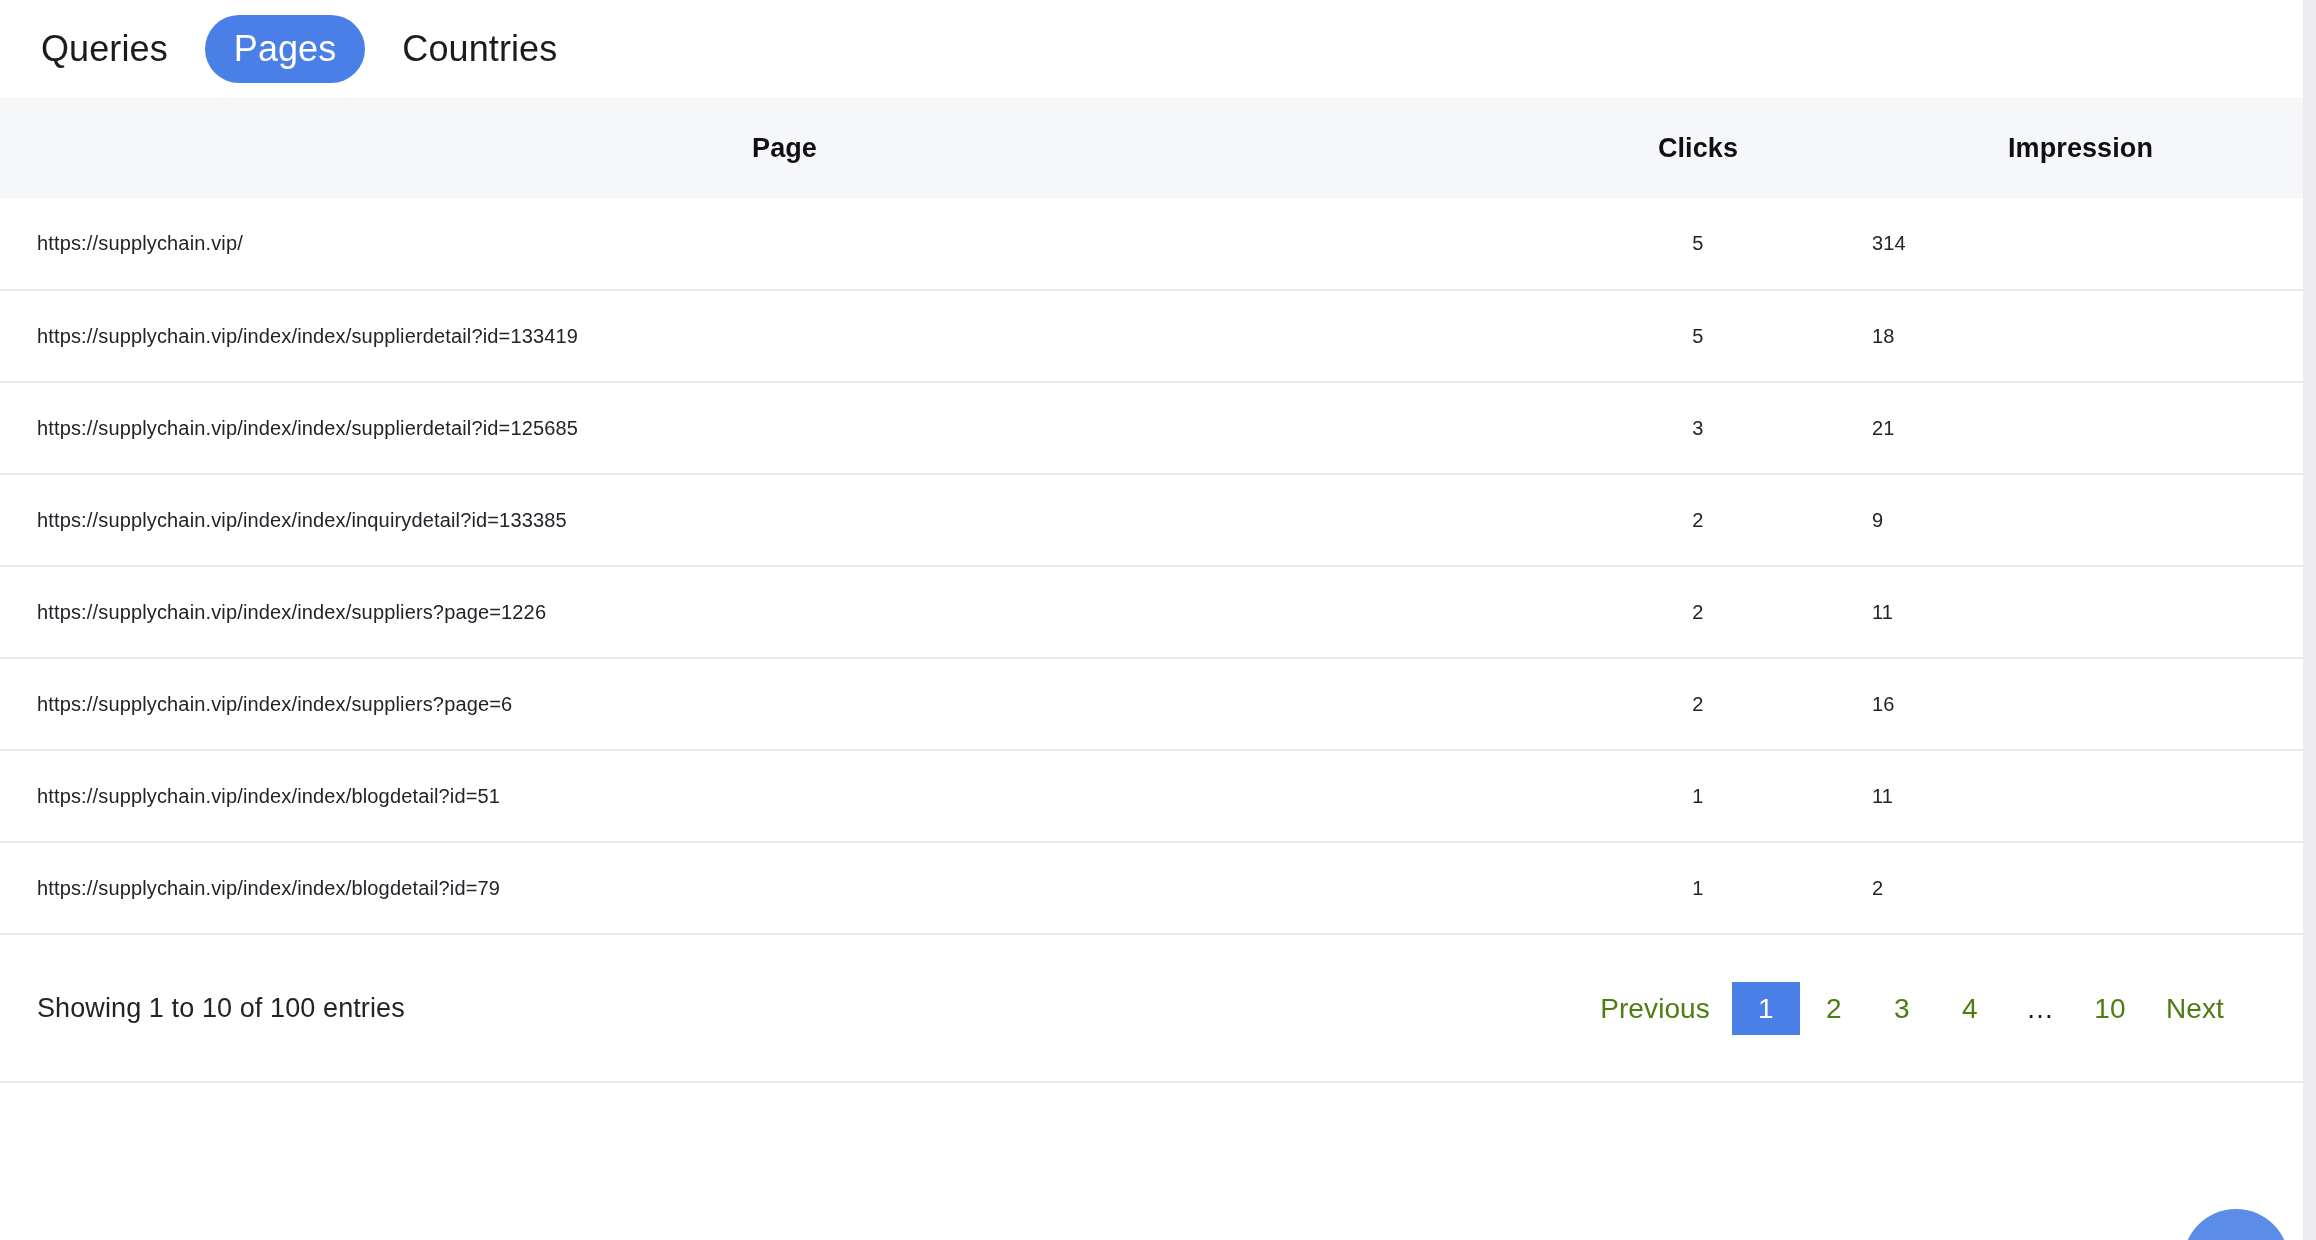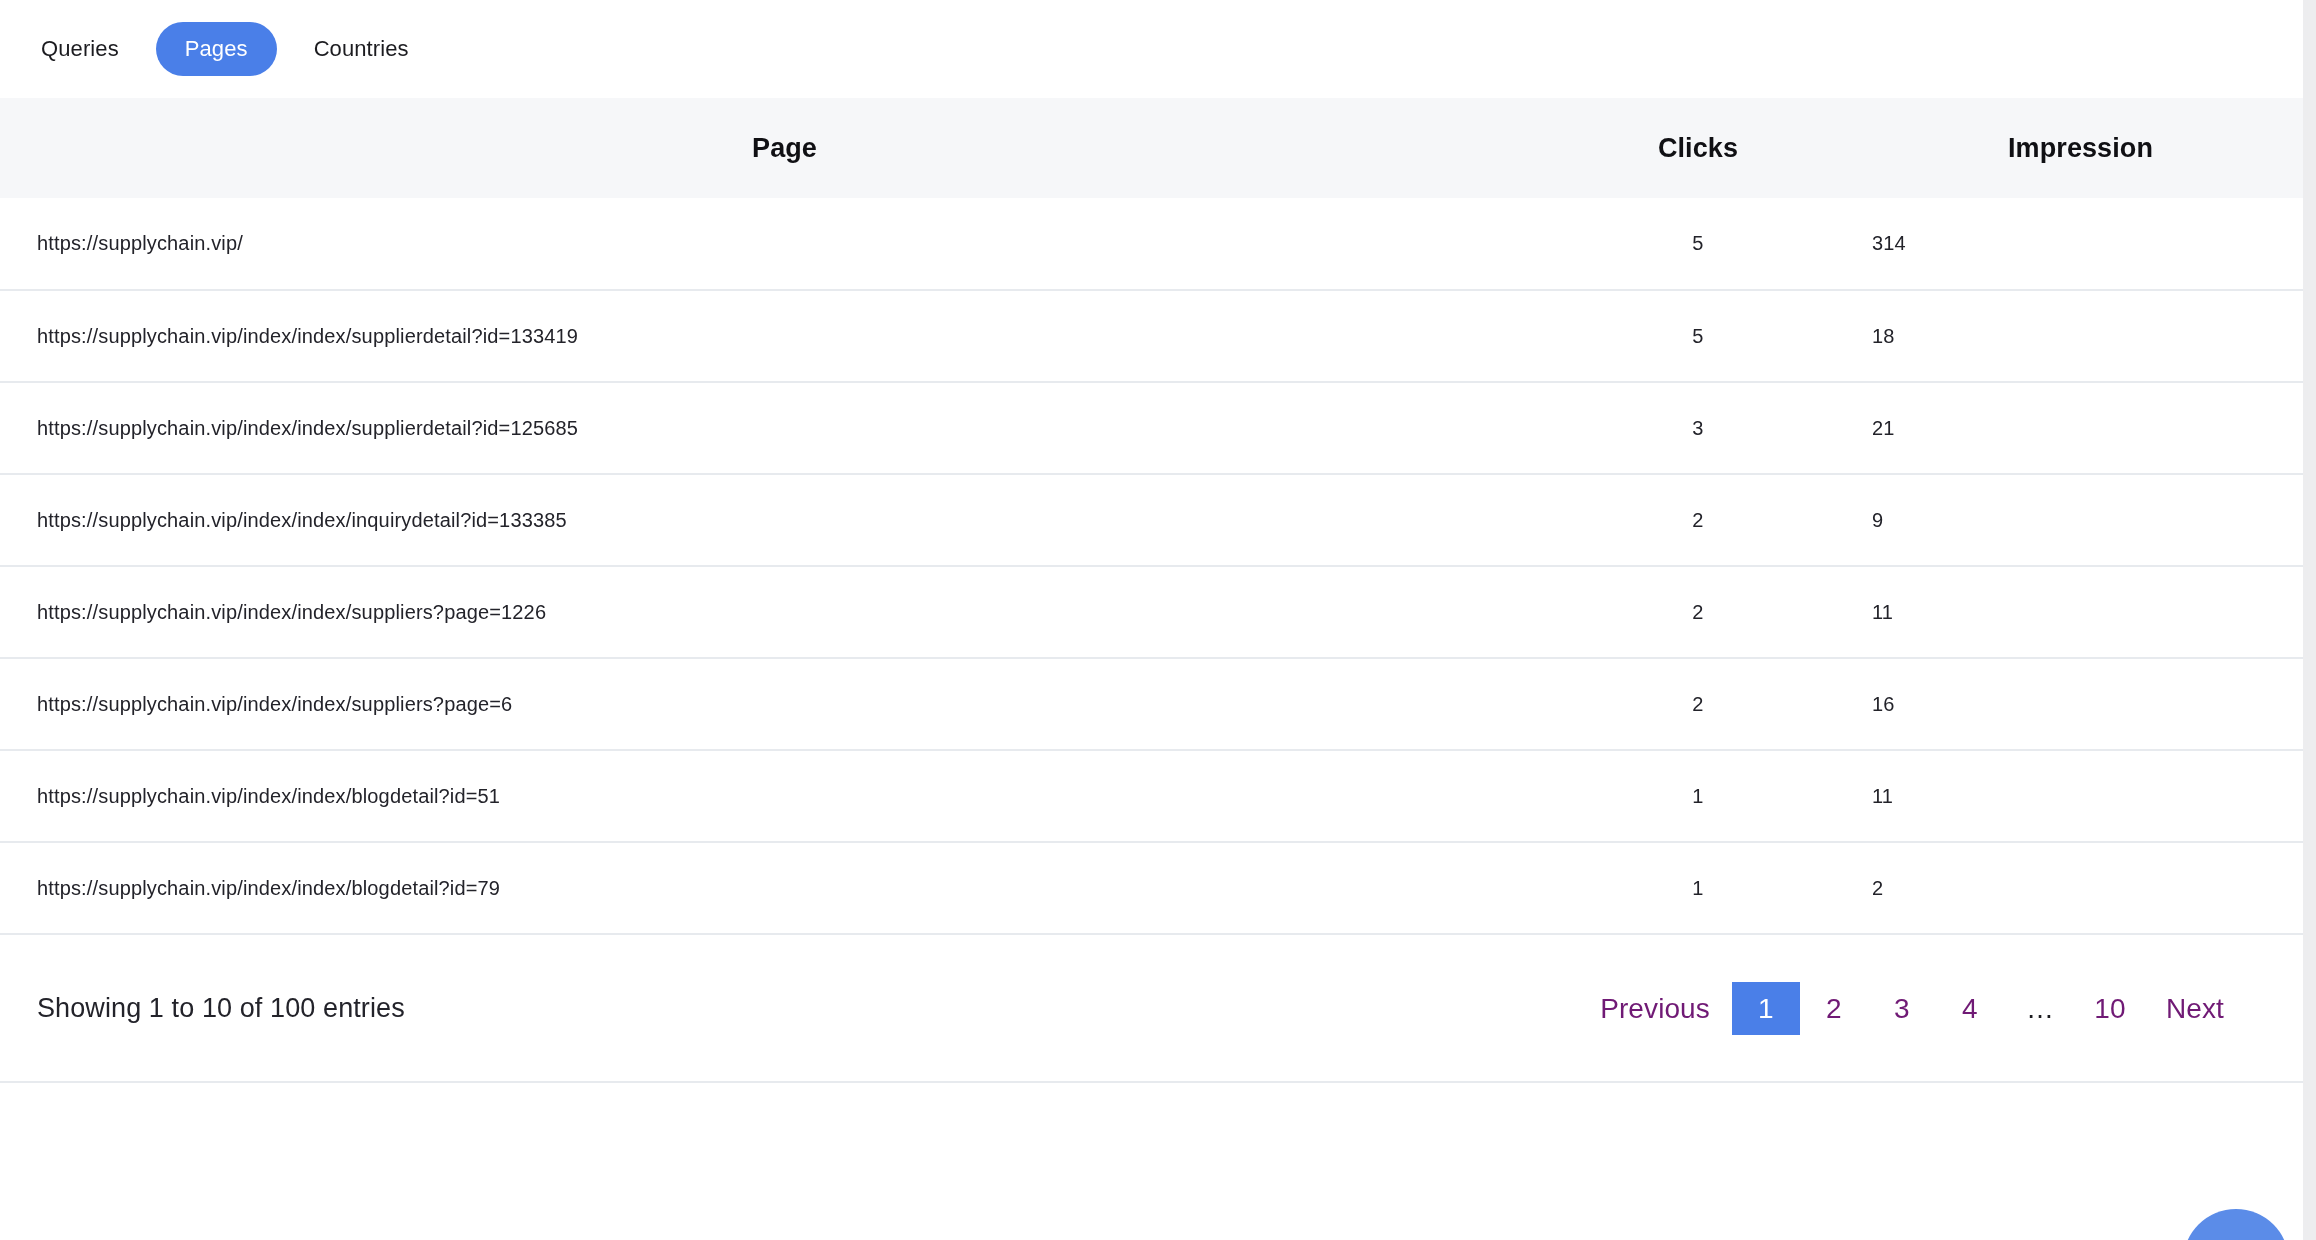--- a/index.html
+++ b/index.html
@@ -39,21 +39,21 @@
   
   .tab-strip {
     height: 98px;
     display: flex;
     align-items: center;
     padding-left: 12px;
     gap: 8px;
   }
 
   .tab {
-    font-size: 22px;
+    font-size: 36px;
     line-height: 1;
     letter-spacing: 0.1px;
     color: #1c1c20;
     padding: 16px 29px;
     border-radius: 999px;
     background: transparent;
     white-space: nowrap;
     cursor: pointer;
     user-select: none;
   }
@@ -118,21 +118,21 @@
 
   .pagination {
     display: flex;
     align-items: center;
     gap: 0px;
     margin-right: 20px;
   }
 
   .page-link {
     font-size: 28px;
-    color: #701a75;
+    color: #4d7c0f;
     letter-spacing: 0.1px;
     padding: 9px 22px;
     cursor: pointer;
     user-select: none;
     white-space: nowrap;
     line-height: 1.25;
   }
 
   .page-link.num {
     padding: 9px 0;

